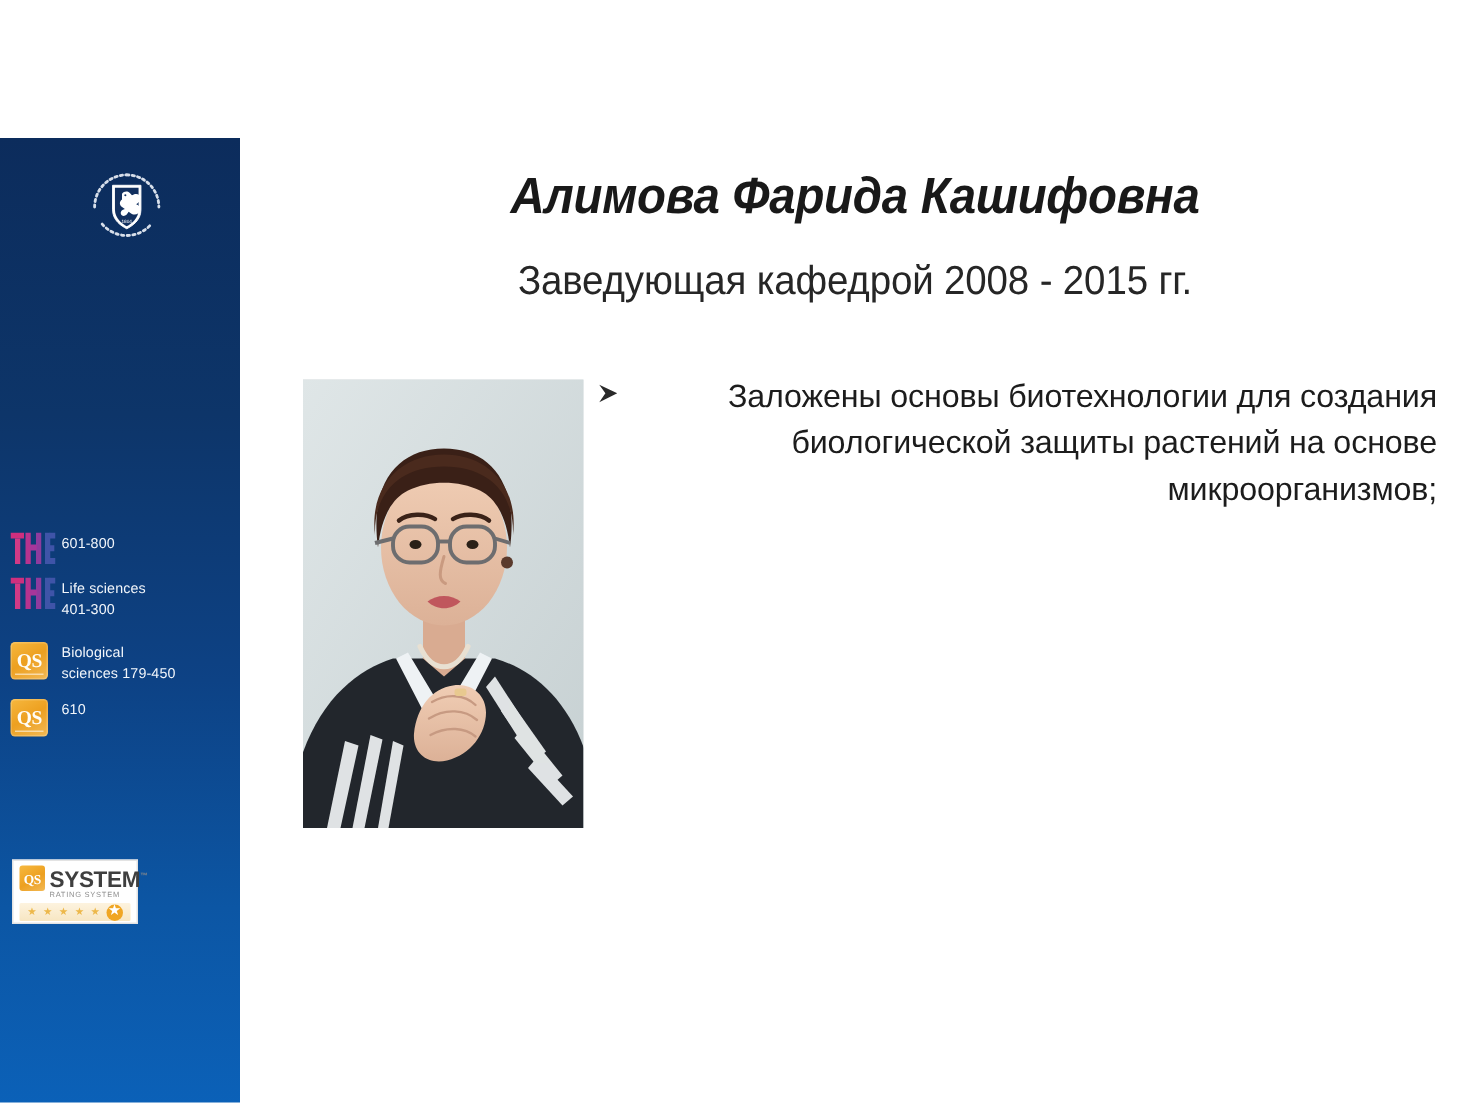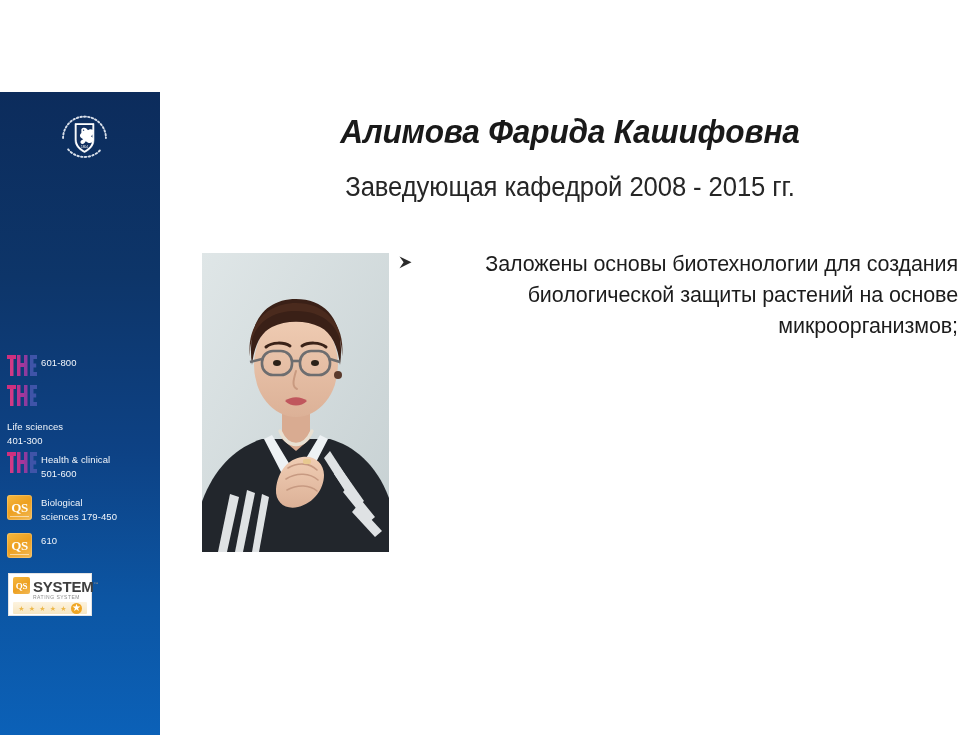--- a/index.html
+++ b/index.html
@@ -56,21 +56,21 @@
     padding-top: 1px;
   }
   .rank-row .rank-text {
     font-size: 9.5px;
     line-height: 13.5px;
     color: #f2f6fb;
     letter-spacing: .1px;
     padding-top: 2px;
     white-space: pre-line;
   }
-  .rank-row.r2 { margin-top: 4px; flex-direction: column; }
+  .rank-row.r2 { margin-top: 4px; }
   .rank-row.r3 { margin-top: 1px; }
   .rank-row.qs1 { margin-top: 14px; }
   .rank-row.qs2 { margin-top: 9px; }
 
   
   .the-logo {
     width: 30px; height: 21px;
     position: relative;
     display: block;
   }
@@ -260,38 +260,20 @@
               <rect x="23" y="0" width="3.5" height="21" fill="#3f54a8"></rect>
               <rect x="26" y="0" width="4" height="4" fill="#3f54a8"></rect>
               <rect x="26" y="8.5" width="3.2" height="4" fill="#3f54a8"></rect>
               <rect x="26" y="17" width="4" height="4" fill="#3f54a8"></rect>
             </svg>
           </span>
         </div>
         <div class="rank-text"><span>Life  sciences</span><br><span>401-300</span></div>
       </div>
 
-      <div class="rank-row r3">
-        <div class="badge-wrap">
-          <span class="the-logo">
-            <svg viewBox="0 0 30 21" xmlns="http://www.w3.org/2000/svg">
-              <rect x="0" y="0" width="9" height="4" fill="#cf2f7e"></rect>
-              <rect x="3" y="4" width="3.5" height="17" fill="#d13a86"></rect>
-              <rect x="10" y="0" width="3.5" height="21" fill="#b8338f"></rect>
-              <rect x="17" y="0" width="3.5" height="21" fill="#8e3b9e"></rect>
-              <rect x="13" y="8" width="4.5" height="4" fill="#a6369a"></rect>
-              <rect x="23" y="0" width="3.5" height="21" fill="#3f54a8"></rect>
-              <rect x="26" y="0" width="4" height="4" fill="#3f54a8"></rect>
-              <rect x="26" y="8.5" width="3.2" height="4" fill="#3f54a8"></rect>
-              <rect x="26" y="17" width="4" height="4" fill="#3f54a8"></rect>
-            </svg>
-          </span>
-        </div>
-        <div class="rank-text"><span>Health  &amp;  clinical</span><br><span>501-600</span></div>
-      </div>
 
       <div class="rank-row qs1">
         <div class="badge-wrap">
           <div class="qs-logo">
               <span>QS</span>
             </div>
         </div>
         <div class="rank-text"><span>Biological</span><br><span>sciences    179-450</span></div>
       </div>
 

